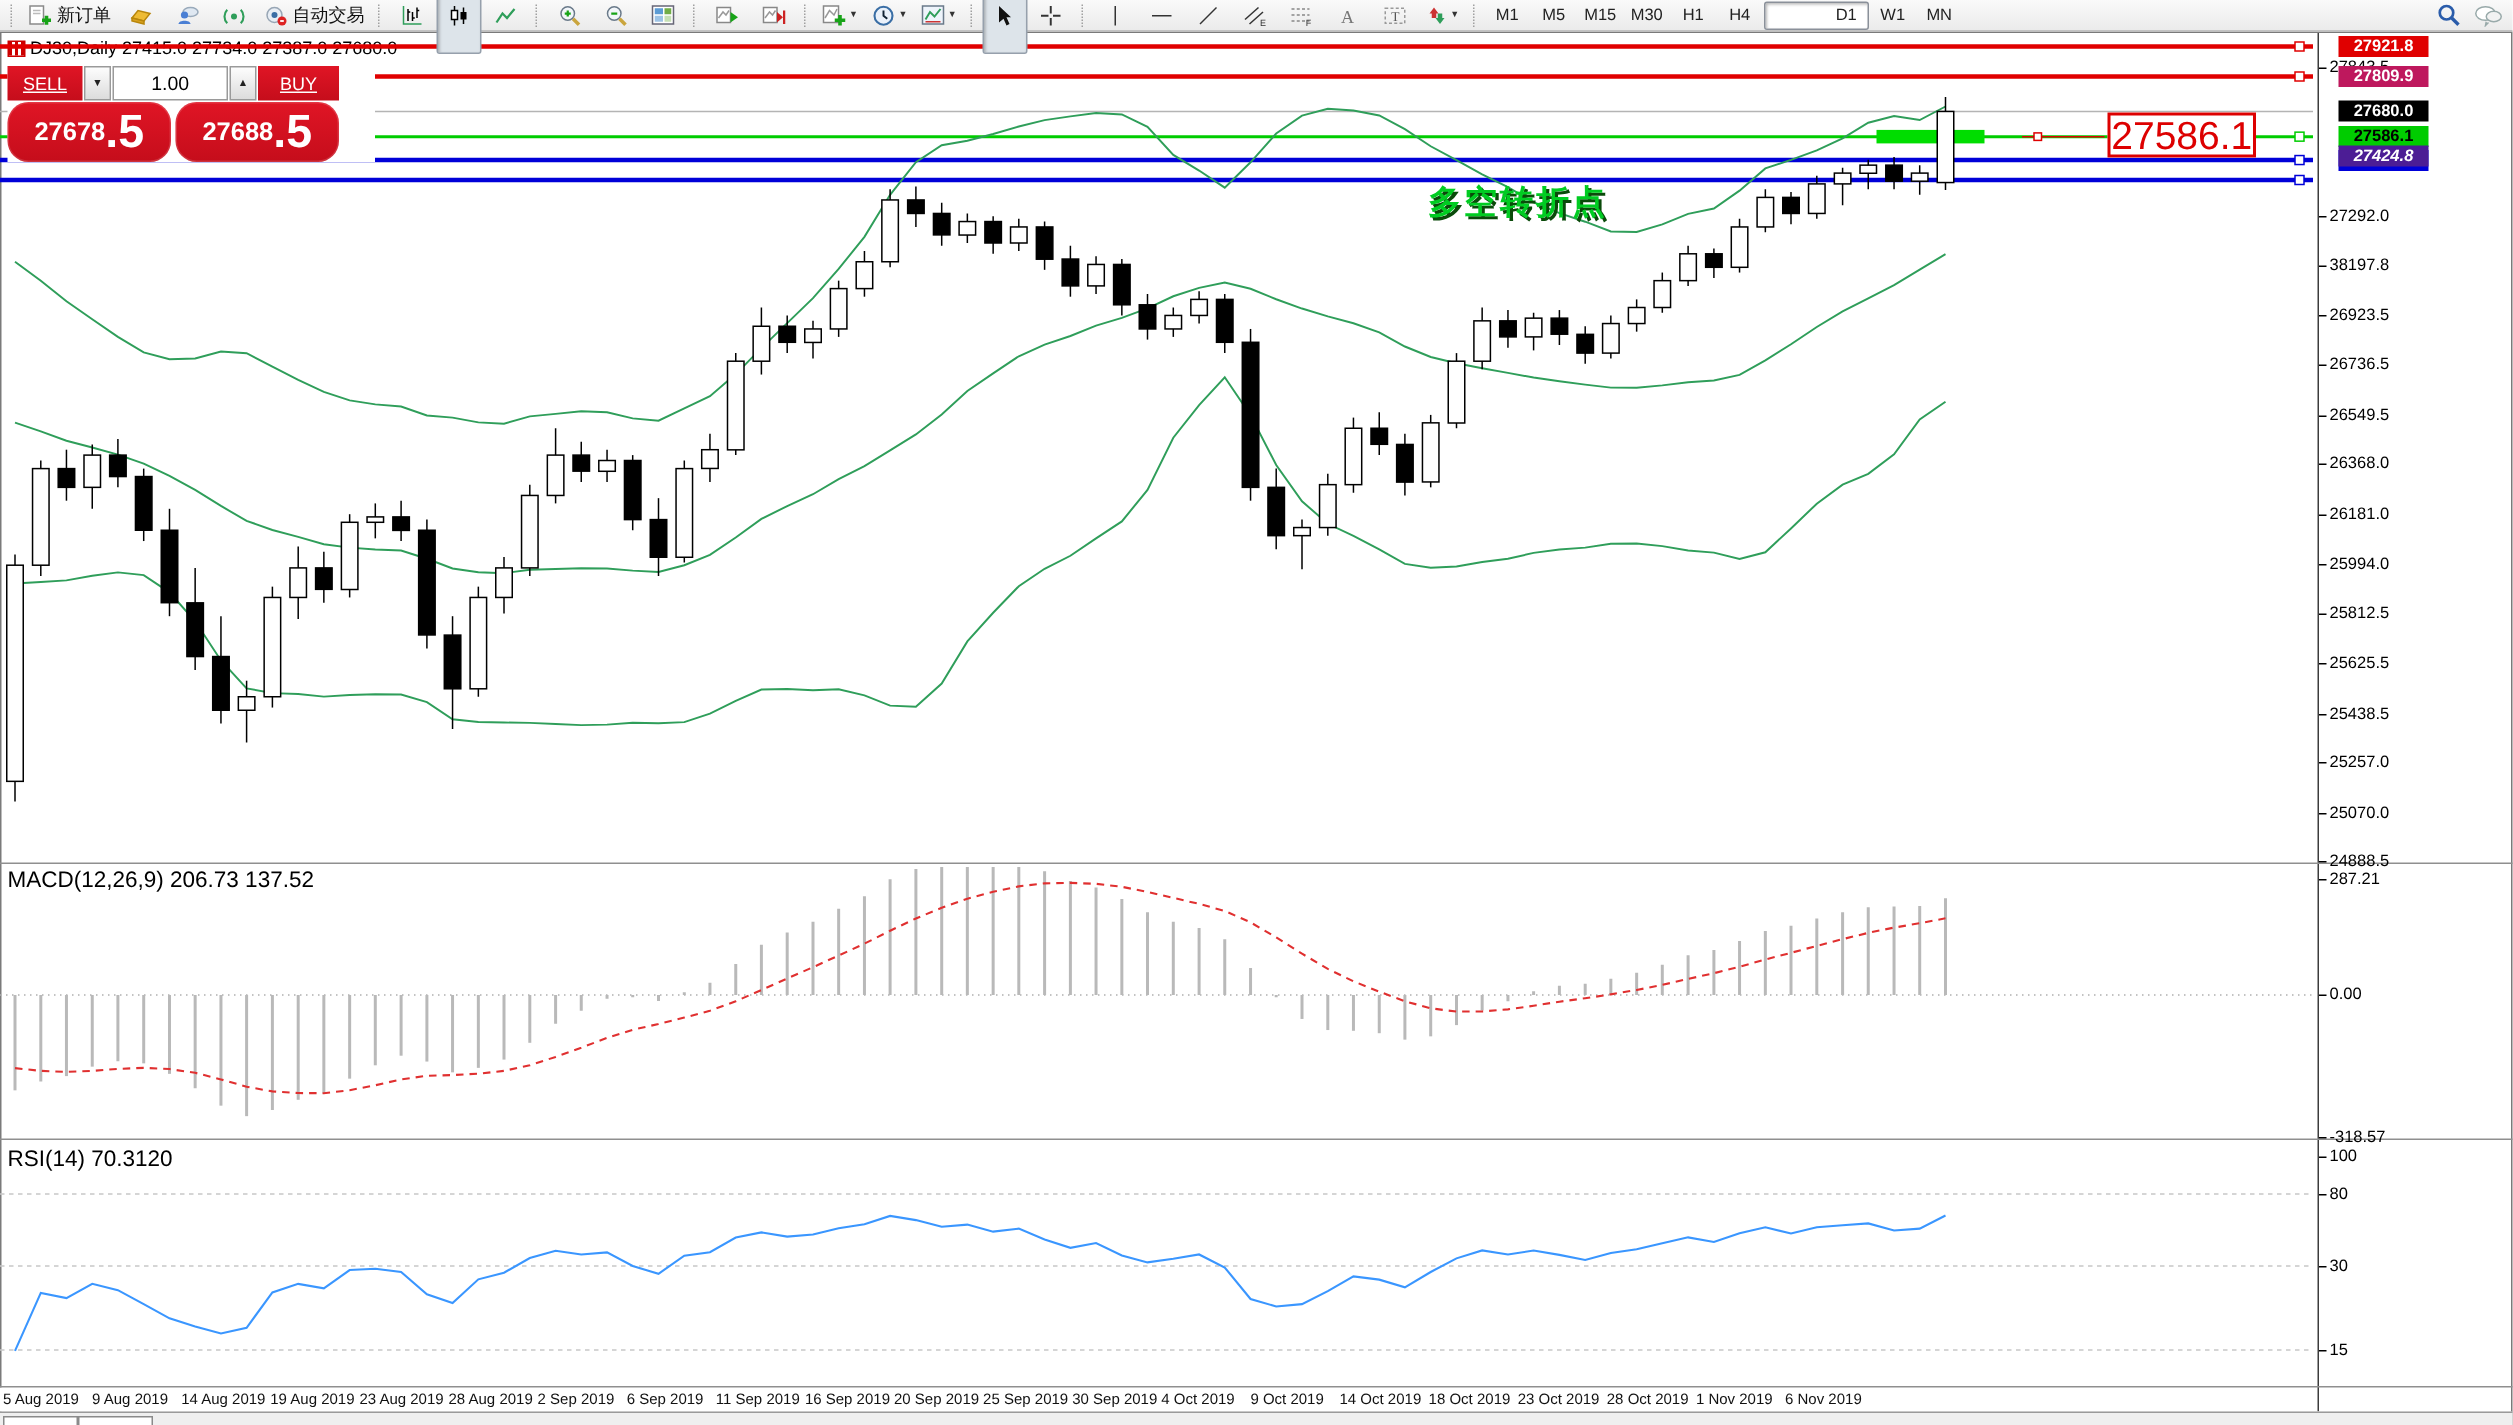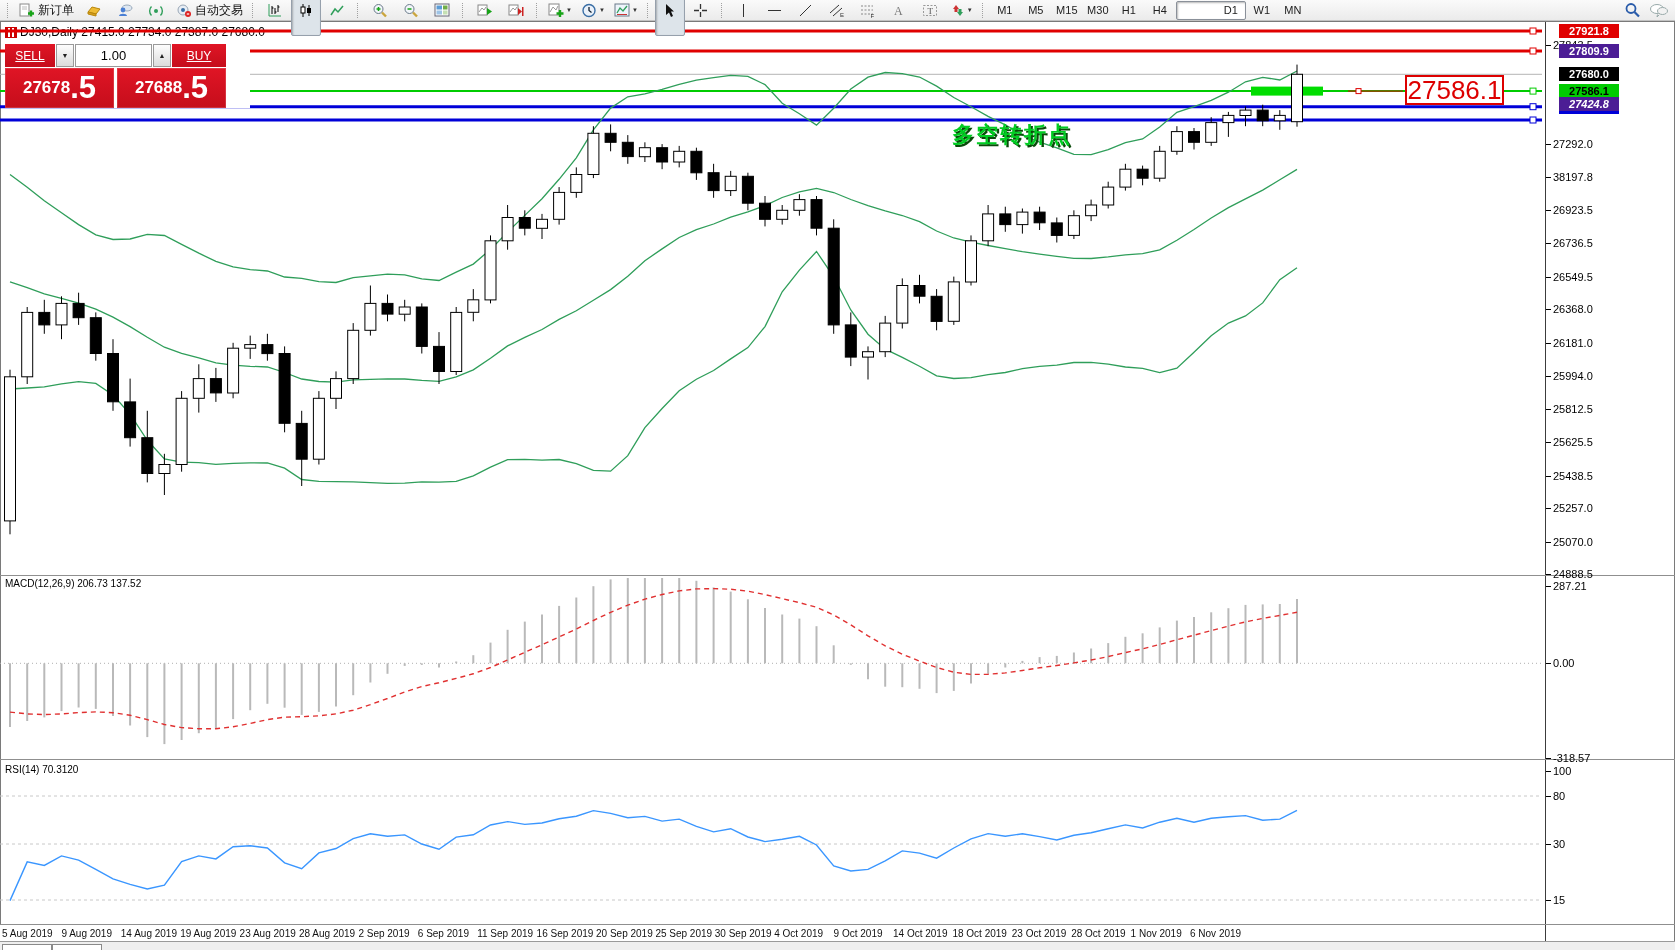--- a/index.html
+++ b/index.html
@@ -21,21 +21,21 @@
   
   .frame{position:absolute;left:0;top:21px;width:1675px;height:929px;box-sizing:border-box;
     border:1px solid #7a7a7a;background:#fff;}
   .axisline{position:absolute;left:1545px;top:22px;width:1px;height:919px;background:#3c3c3c;z-index:8;}
   .psep{position:absolute;left:0;width:1675px;height:1px;background:#8f8f8f;z-index:9;}
   
   .ctitle{position:absolute;left:20px;top:25px;font-size:12px;color:#000;z-index:1;white-space:nowrap;}
   .cticon{position:absolute;left:5px;top:27px;width:10px;height:9px;border:1px solid #c00;z-index:1;
     background:repeating-linear-gradient(90deg,#c00 0 2px,#fff 2px 4px);}
   
-  .pane-label{position:absolute;left:5px;font-size:10px;color:#000;z-index:6;}
+  .pane-label{position:absolute;left:5px;font-size:15px;color:#000;z-index:6;}
   
   #axis-col{position:absolute;left:1546px;top:0;width:129px;height:950px;z-index:10;}
   #axis-col .tick{position:absolute;left:7px;font-size:11px;color:#000;white-space:nowrap;}
   #axis-col .tick::before{content:"";position:absolute;left:-7px;top:6px;width:5px;height:1px;background:#000;}
   #axis-col .badge{position:absolute;left:1px;width:60px;font-size:11px;font-weight:bold;
     text-align:center;padding:1px 0;line-height:12px;margin-left:12px;}
   
   #date-axis{position:absolute;left:0;top:925px;width:1545px;height:16px;background:#fff;z-index:5;}
   #date-axis span{position:absolute;top:3px;font-size:10px;color:#111;white-space:nowrap;}
   .bstrip{position:absolute;left:0;top:941px;width:1675px;height:9px;background:#efefef;
@@ -49,21 +49,21 @@
   .tp .buy{left:167px;top:0;width:54px;height:23px;font-size:12px;text-decoration:underline;}
   .tp .ddb{left:51px;top:0;width:18px;height:23px;background:linear-gradient(#fdfdfd,#dcdcdc);
     border:1px solid #9a9a9a;font-size:7px;color:#222;}
   .tp .upb{left:148px;top:0;width:18px;height:23px;background:linear-gradient(#fdfdfd,#dcdcdc);
     border:1px solid #9a9a9a;font-size:7px;color:#222;}
   .tp .vol{left:70px;top:0;width:77px;height:23px;}
   .tp .vol input{width:100%;height:100%;box-sizing:border-box;border:1px solid #9a9a9a;
     text-align:center;font-size:13px;font-family:inherit;}
   .tp .bigs{left:0;top:24px;width:109px;height:40px;}
   .tp .bigb{left:112px;top:24px;width:109px;height:40px;}
-  .bigp{display:flex;align-items:baseline;justify-content:center;box-shadow:inset 0 0 0 1px rgba(255,255,255,.15);}
+  .bigp{display:flex;align-items:baseline;justify-content:center;box-shadow:inset 0 0 0 1px rgba(255,255,255,.15);border-radius:14px;}
   .bigp .pi{font-size:17px;font-weight:bold;}
   .bigp .pf{font-size:31px;font-weight:bold;line-height:.85;}
   
   .cn-note{position:absolute;left:952px;top:120px;font-size:22px;font-weight:bold;color:#00cc22;
     text-shadow:2px 2px 0 #0a4a0a;z-index:15;letter-spacing:2px;white-space:nowrap;}
   .callout{position:absolute;left:1405px;top:75px;width:99px;height:30px;background:#fff;
     border:2px solid #dd0000;color:#dd0000;font-size:26px;display:flex;align-items:center;
     justify-content:center;z-index:16;box-sizing:border-box;line-height:26px;}
   svg.pane{position:absolute;left:0;z-index:2;}
   svg.tbic{display:block;}
@@ -580,21 +580,21 @@
     <div class="tick" style="top: 303.144px;">26368.0</div>
     <div class="tick" style="top: 336.62px;">26181.0</div>
     <div class="tick" style="top: 370.096px;">25994.0</div>
     <div class="tick" style="top: 402.588px;">25812.5</div>
     <div class="tick" style="top: 436.064px;">25625.5</div>
     <div class="tick" style="top: 469.54px;">25438.5</div>
     <div class="tick" style="top: 502.032px;">25257.0</div>
     <div class="tick" style="top: 535.508px;">25070.0</div>
     <div class="tick" style="top: 568px;">24888.5</div>
     <div class="badge" style="top: 23.9867px; background: rgb(224, 0, 0); color: rgb(255, 255, 255);">27921.8</div>
-    <div class="badge" style="top: 44.0187px; background: #4c1d95; color: rgb(255, 255, 255);">27809.9</div>
+    <div class="badge" style="top: 44.0187px; background: #be185d; color: rgb(255, 255, 255);">27809.9</div>
     <div class="badge" style="top: 67.2731px; background: rgb(0, 0, 0); color: rgb(255, 255, 255);">27680.0</div>
     <div class="badge" style="top: 84.0828px; background: rgb(0, 204, 0); color: rgb(0, 0, 0);">27586.1</div>
     <div class="badge" style="top: 99.7289px; background: rgb(0, 0, 216); color: rgb(255, 255, 255);">27498.7</div>
     <div class="badge" style="top: 97px; background: #4c1d95; color: rgb(255, 255, 255); font-style: italic;">27424.8</div>
     <div class="tick" style="top: 580px;">287.21</div>
     <div class="tick" style="top: 657.341px;">0.00</div>
     <div class="tick" style="top: 752px;">-318.57</div>
     <div class="tick" style="top: 765px;">100</div>
     <div class="tick" style="top: 790px;">80</div>
     <div class="tick" style="top: 838px;">30</div>

